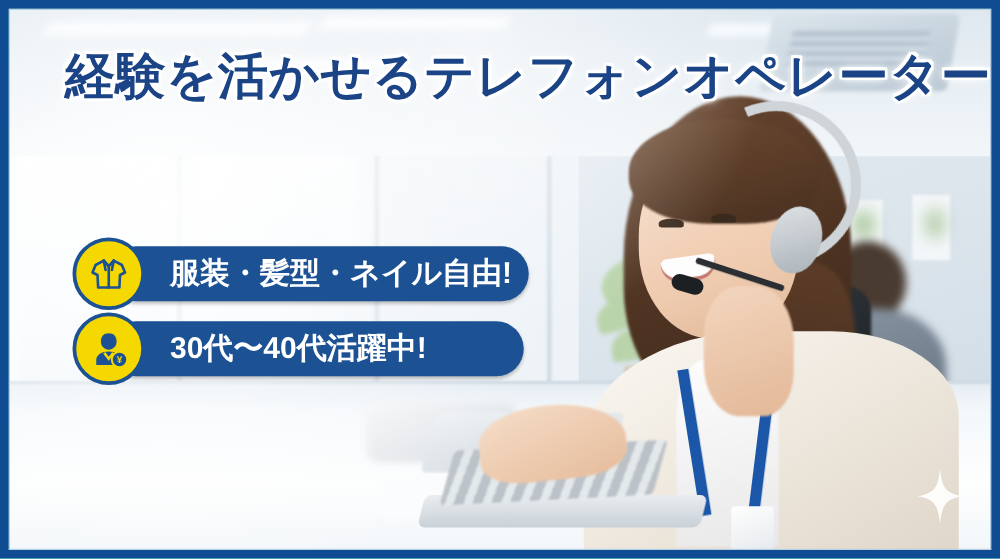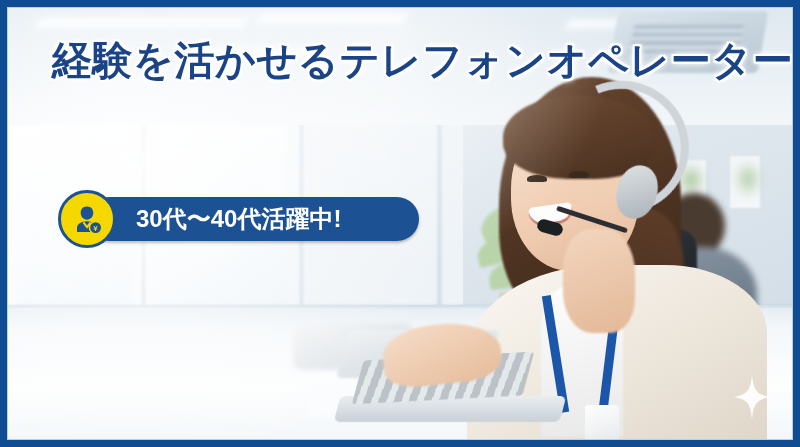--- a/index.html
+++ b/index.html
@@ -550,20 +550,34 @@
     </div>
     <div class="hand-type"></div>
 
     <div class="light-wash"></div>
   </div>
 
   <div class="headline">経験を活かせるテレフォンオペレーター</div>
 
   <div class="badges">
 
+    <div class="badge-row">
+      <div class="badge-bar" style="width:336px;">
+        <span class="badge-label">服装・髪型・ネイル自由!</span>
+      </div>
+      <div class="badge-icon">
+        <svg width="34" height="34" viewBox="0 0 34 34" fill="none" stroke="#1c5294" stroke-width="2.1" stroke-linejoin="round" stroke-linecap="round">
+          <path d="M13 6.5 L17 11 L21 6.5 L27.5 10 L30 16 L26 18 L25.5 28 L8.5 28 L8 18 L4 16 L6.5 10 Z"></path>
+          <path d="M13 6.5 L17 11 L21 6.5"></path>
+          <path d="M17 11 L17 28"></path>
+          <path d="M13 6.5 L14.5 14"></path>
+          <path d="M21 6.5 L19.5 14"></path>
+        </svg>
+      </div>
+    </div>
 
     <div class="badge-row">
       <div class="badge-bar" style="width:332px;">
         <span class="badge-label">30代〜40代活躍中!</span>
       </div>
       <div class="badge-icon">
         <svg width="34" height="34" viewBox="0 0 34 34">
           <g fill="#1c5294">
             <path d="M17 4.5c-4.1 0-6.3 2.8-6.3 6.6 0 3.7 2.8 6.6 6.3 6.6s6.3-2.9 6.3-6.6c0-3.8-2.2-6.6-6.3-6.6z"></path>
             <path d="M17 19.2c-5.4 0-10 2.8-10 6.6v4.2h20v-4.2c0-3.8-4.6-6.6-10-6.6z"></path>

